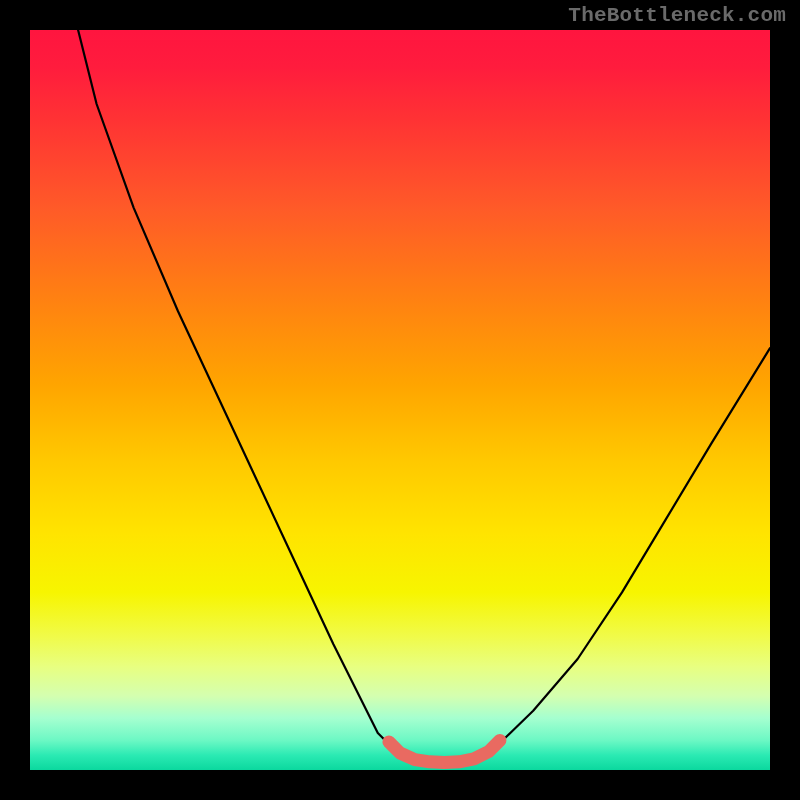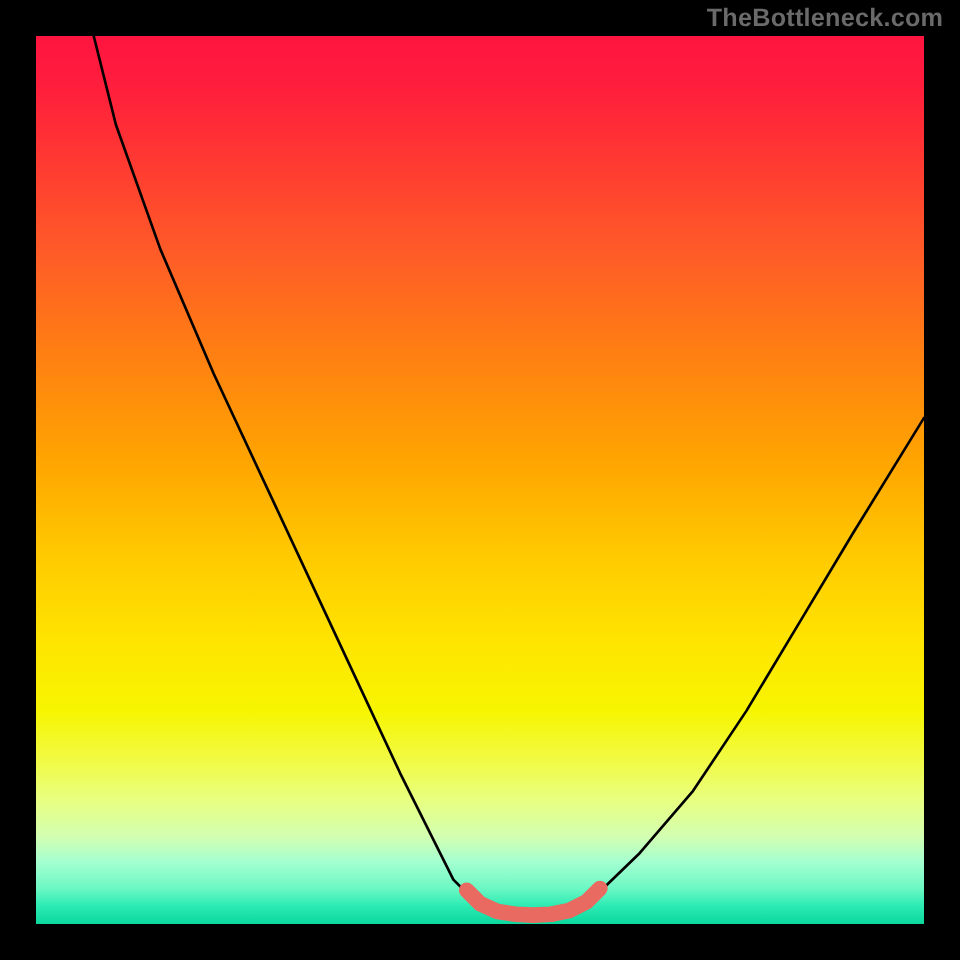--- a/index.html
+++ b/index.html
@@ -11,20 +11,21 @@
     overflow: hidden;
     font-family: Arial, Helvetica, sans-serif;
   }
   .frame {
     position: absolute;
     top: 0;
     left: 0;
     width: 800px;
     height: 800px;
     background: #000;
+    font-family: Liberation Mono, monospace;
   }
   .watermark {
     position: absolute;
     top: 4px;
     right: 14px;
     color: #6a6a6a;
     font-size: 21px;
     font-weight: 600;
     letter-spacing: 0.2px;
     user-select: none;

